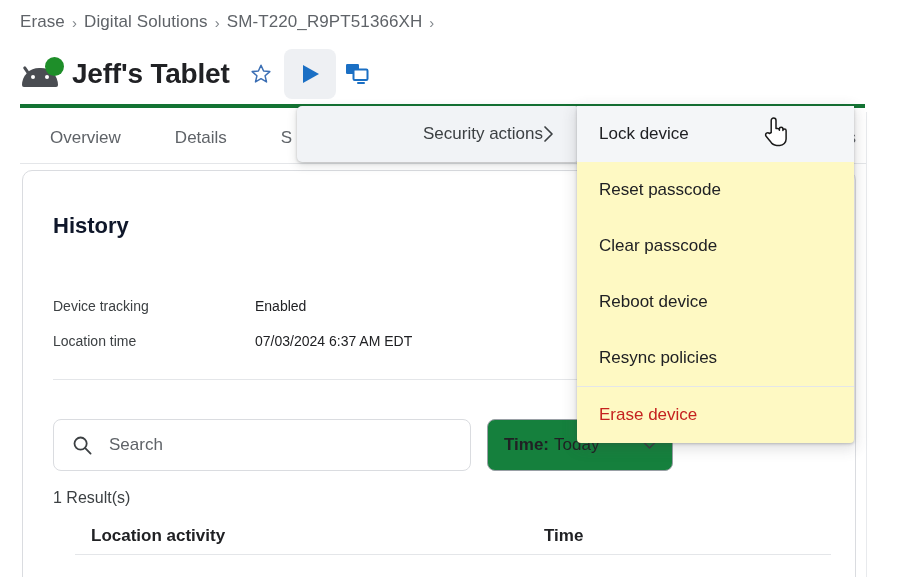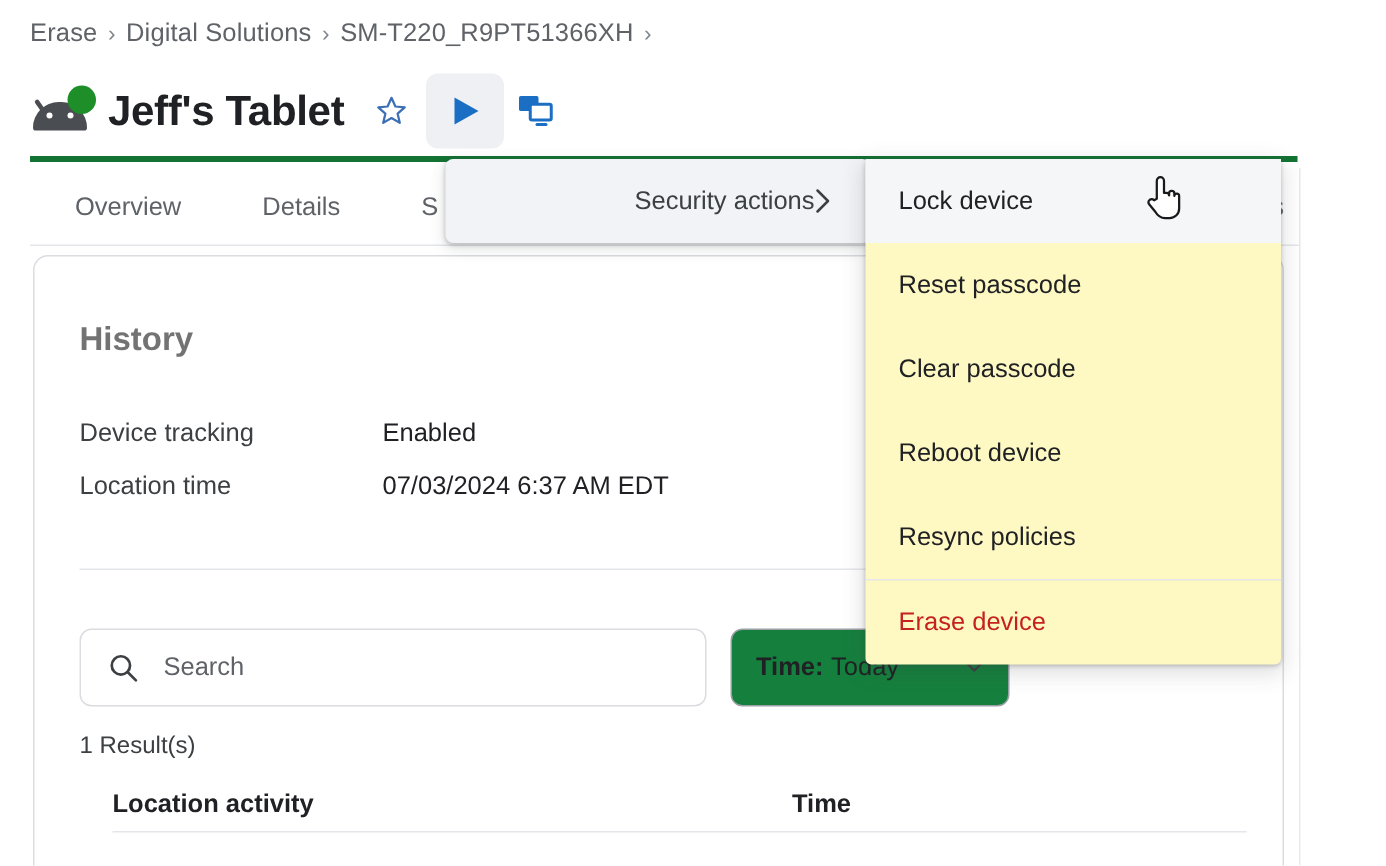--- a/index.html
+++ b/index.html
@@ -159,33 +159,33 @@
     border-radius: 10px;
     box-sizing: border-box;
     overflow: hidden;
   }
   .card-title {
     position: absolute;
     left: 30px;
     top: 42px;
     font-size: 22px;
     font-weight: 700;
-    color: #737373;
+    color: #0f172a;
   }
   .kv-list {
     position: absolute;
     left: 30px;
     top: 108px;
     width: 700px;
   }
   .kv-row {
     display: flex;
-    align-items: flex-start;
+    align-items: flex-end;
     height: 35px;
-    font-size: 17px;
+    font-size: 14px;
   }
   .kv-key {
     width: 202px;
     color: #3c4043;
     flex: 0 0 auto;
   }
   .kv-val { color: #202124; }
 
   .card-divider {
     position: absolute;
@@ -268,21 +268,21 @@
     position: absolute;
     left: 52px;
     top: 355px;
     width: 756px;
     display: flex;
     align-items: center;
     font-size: 17px;
     font-weight: 700;
     color: #202124;
   }
-  .th-activity { width: 453px; flex: 0 0 auto; }
+  .th-activity { width: 453px; flex: 0 0 auto; margin-left: 16px; }
   .th-time { flex: 1 1 auto; }
   .table-head-rule {
     position: absolute;
     left: 52px;
     top: 383px;
     width: 756px;
     height: 1px;
     background: #e4e6e9;
   }
 

